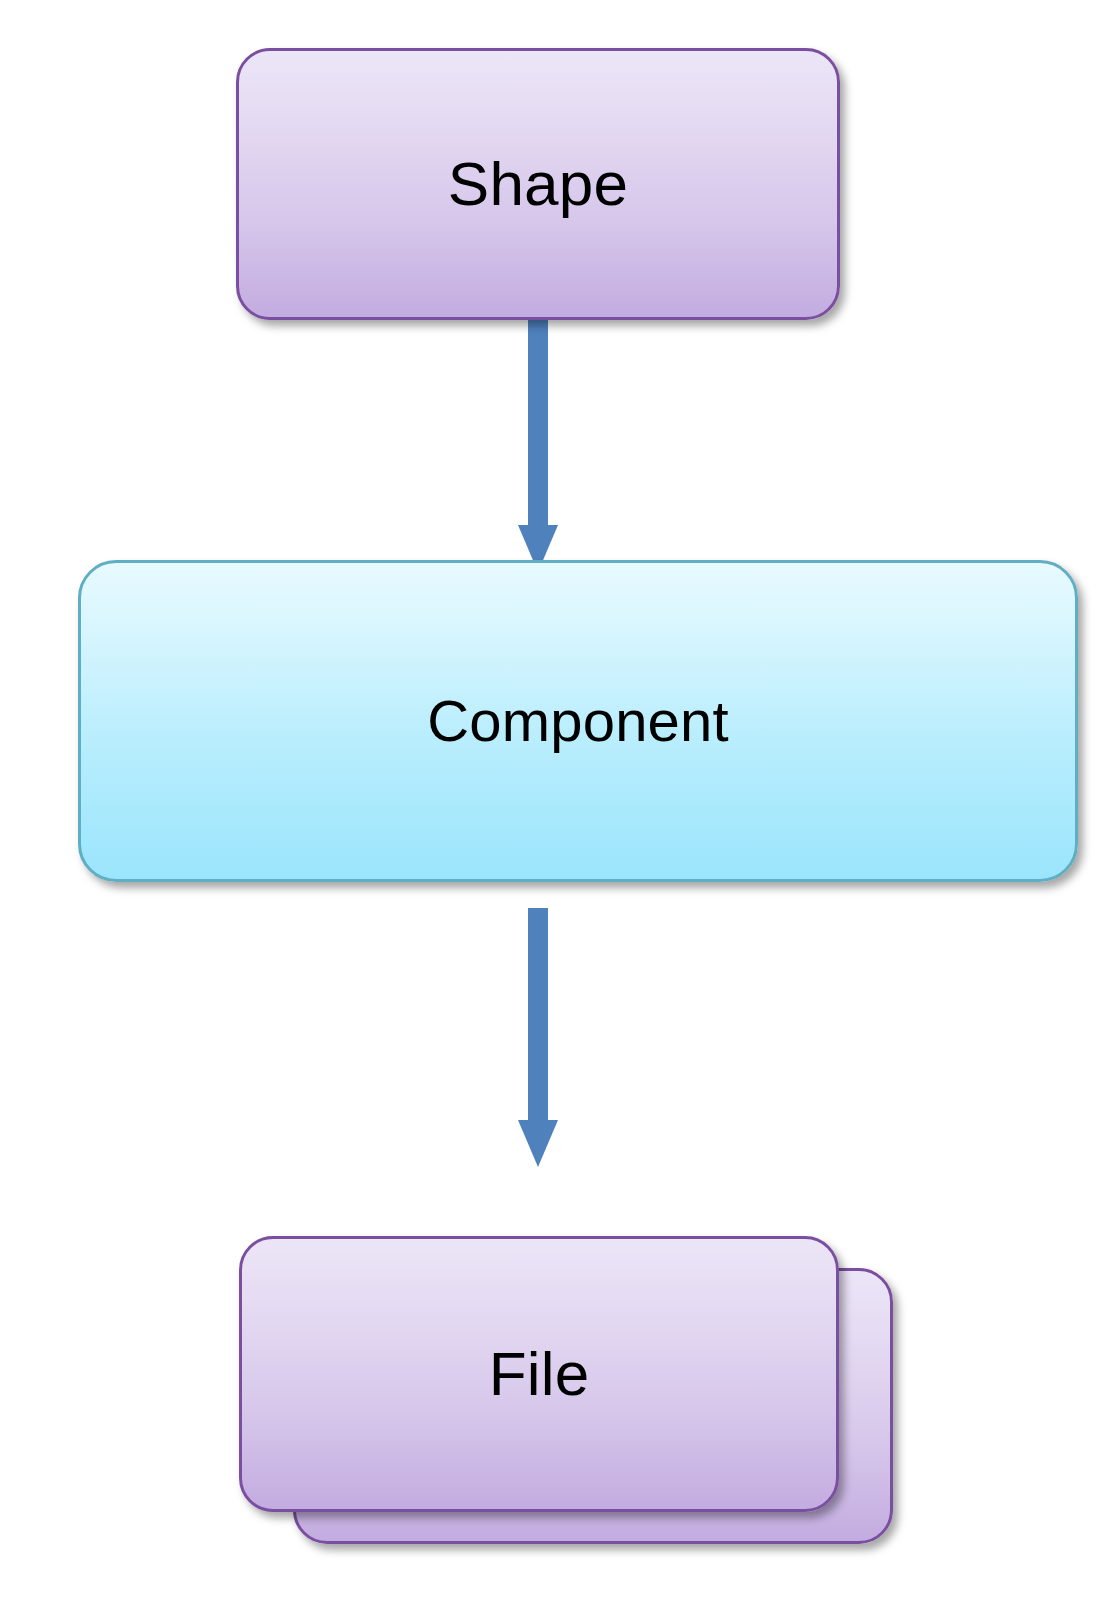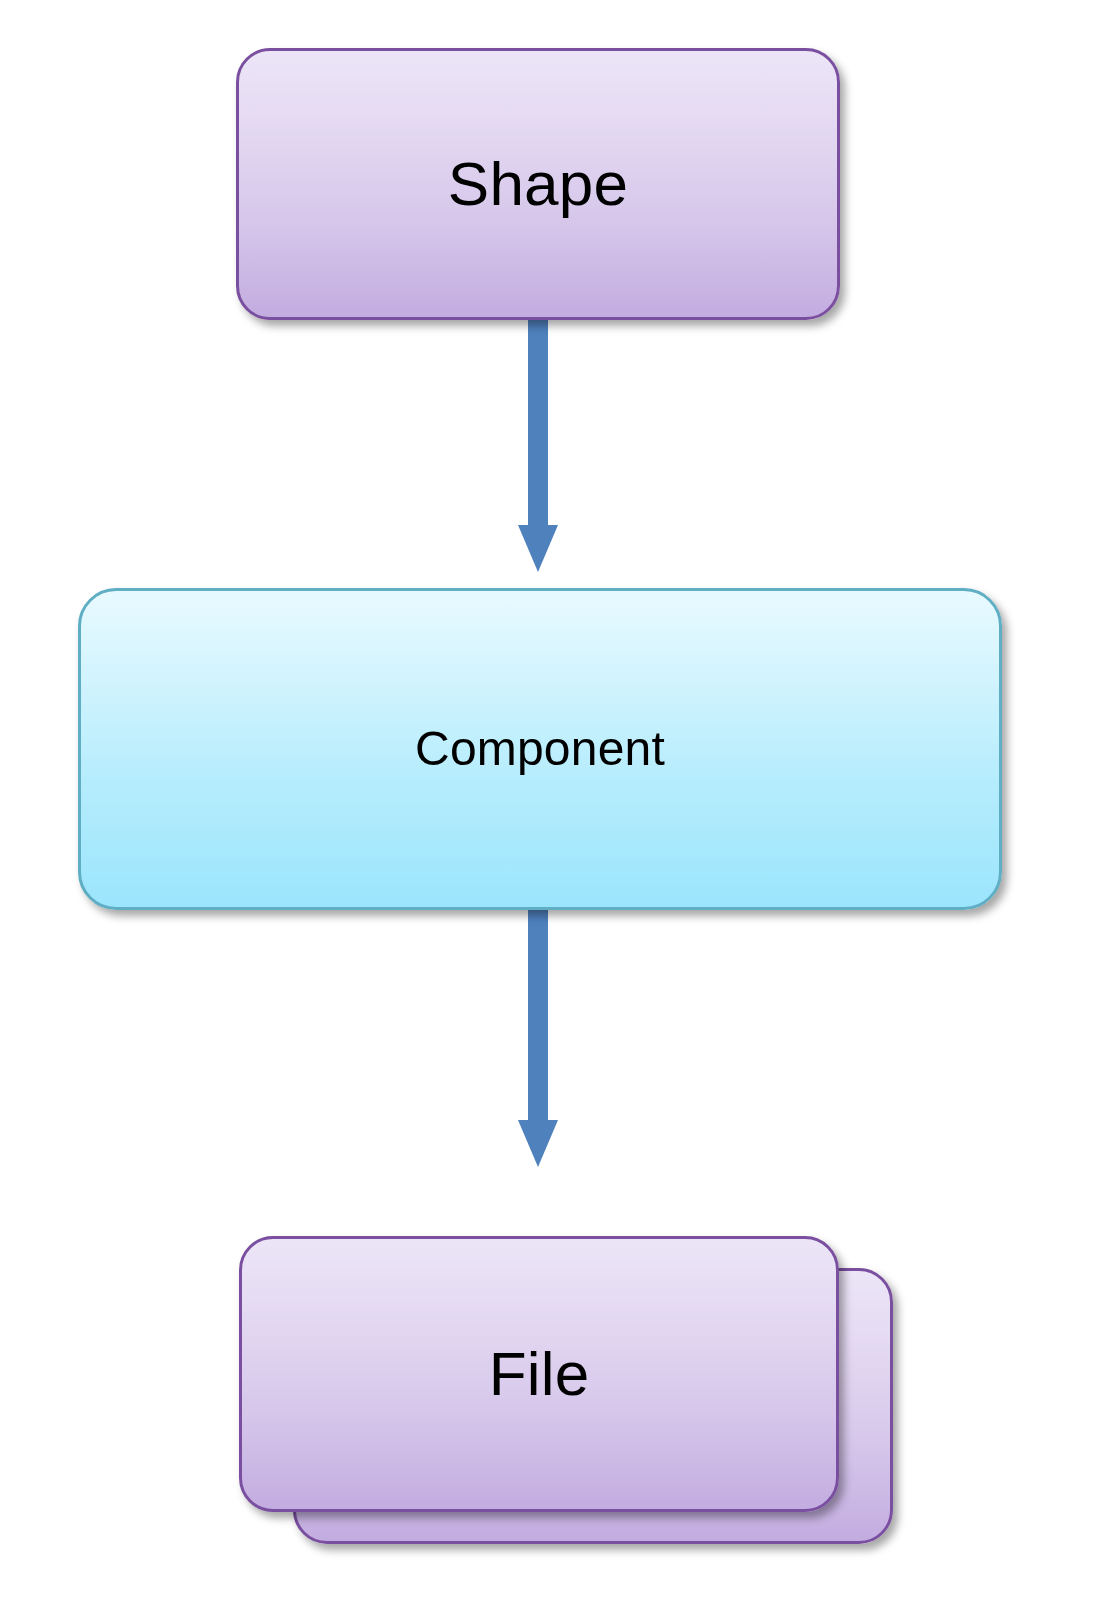--- a/index.html
+++ b/index.html
@@ -51,24 +51,24 @@
   #node-shape {
     left: 236px;
     top: 48px;
     width: 604px;
     height: 272px;
     font-size: 62px;
   }
 
   #node-component {
     left: 78px;
-    top: 588px;
-    width: 924px;
+    top: 560px;
+    width: 1000px;
     height: 322px;
-    font-size: 48px;
+    font-size: 58px;
   }
 
   
   #node-file-back {
     left: 293px;
     top: 1268px;
     width: 600px;
     height: 276px;
     z-index: 1;
   }

